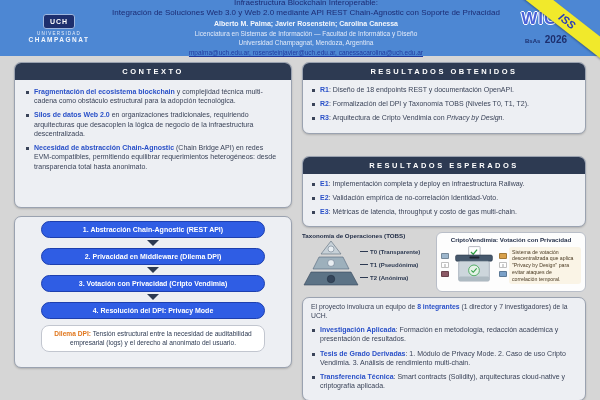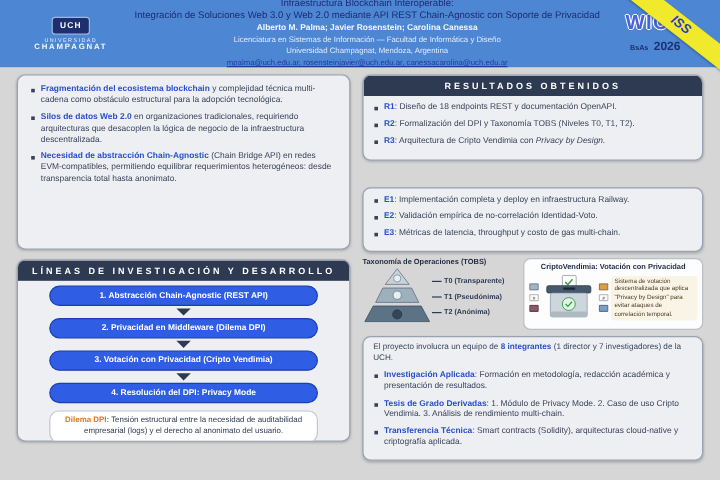--- a/index.html
+++ b/index.html
@@ -108,31 +108,31 @@
       <span class="wicc-yr">2026</span>
     </div>
     <div class="ribbon">ISS</div>
   </div>
 
   <div class="bd">
 
     <div class="col-l">
 
       <div class="sec ctx">
+        <div class="sec-h">CONTEXTO</div>
         <div class="sec-b">
           <ul class="blt">
             <li><span class="lead">Fragmentación del ecosistema blockchain</span><span> y complejidad técnica multi-cadena como obstáculo estructural para la adopción tecnológica.</span></li>
             <li><span class="lead">Silos de datos Web 2.0</span><span> en organizaciones tradicionales, requiriendo arquitecturas que desacoplen la lógica de negocio de la infraestructura descentralizada.</span></li>
             <li><span class="lead">Necesidad de abstracción Chain-Agnostic</span><span> (Chain Bridge API) en redes EVM-compatibles, permitiendo equilibrar requerimientos heterogéneos: desde transparencia total hasta anonimato.</span></li>
           </ul>
         </div>
       </div>
 
       <div class="sec lin">
-        <div class="sec-h">LÍNEAS DE INVESTIGACIÓN Y DESARROLLO</div>
         <div class="sec-b flow">
           <div class="pill">1. Abstracción Chain-Agnostic (REST API)</div>
           <div class="arr"></div>
           <div class="pill">2. Privacidad en Middleware (Dilema DPI)</div>
           <div class="arr"></div>
           <div class="pill">3. Votación con Privacidad (Cripto Vendimia)</div>
           <div class="arr"></div>
           <div class="pill">4. Resolución del DPI: Privacy Mode</div>
           <div class="callout">
             <span class="hot">Dilema DPI:</span><span> Tensión estructural entre la necesidad de auditabilidad empresarial (logs) y el derecho al anonimato del usuario.</span>
@@ -148,20 +148,21 @@
         <div class="sec-b">
           <ul class="blt">
             <li><span class="lead">R1</span><span>: Diseño de 18 endpoints REST y documentación OpenAPI.</span><i></i></li>
             <li><span class="lead">R2</span><span>: Formalización del DPI y Taxonomía TOBS (Niveles T0, T1, T2).</span><i></i></li>
             <li><span class="lead">R3</span><span>: Arquitectura de Cripto Vendimia con </span><i>Privacy by Design.</i></li>
           </ul>
         </div>
       </div>
 
       <div class="sec re">
+        <div class="sec-h">RESULTADOS ESPERADOS</div>
         <div class="sec-b">
           <ul class="blt">
             <li><span class="lead">E1</span><span>: Implementación completa y deploy en infraestructura Railway.</span></li>
             <li><span class="lead">E2</span><span>: Validación empírica de no-correlación Identidad-Voto.</span></li>
             <li><span class="lead">E3</span><span>: Métricas de latencia, throughput y costo de gas multi-chain.</span></li>
           </ul>
         </div>
       </div>
 
       <div class="diag">

